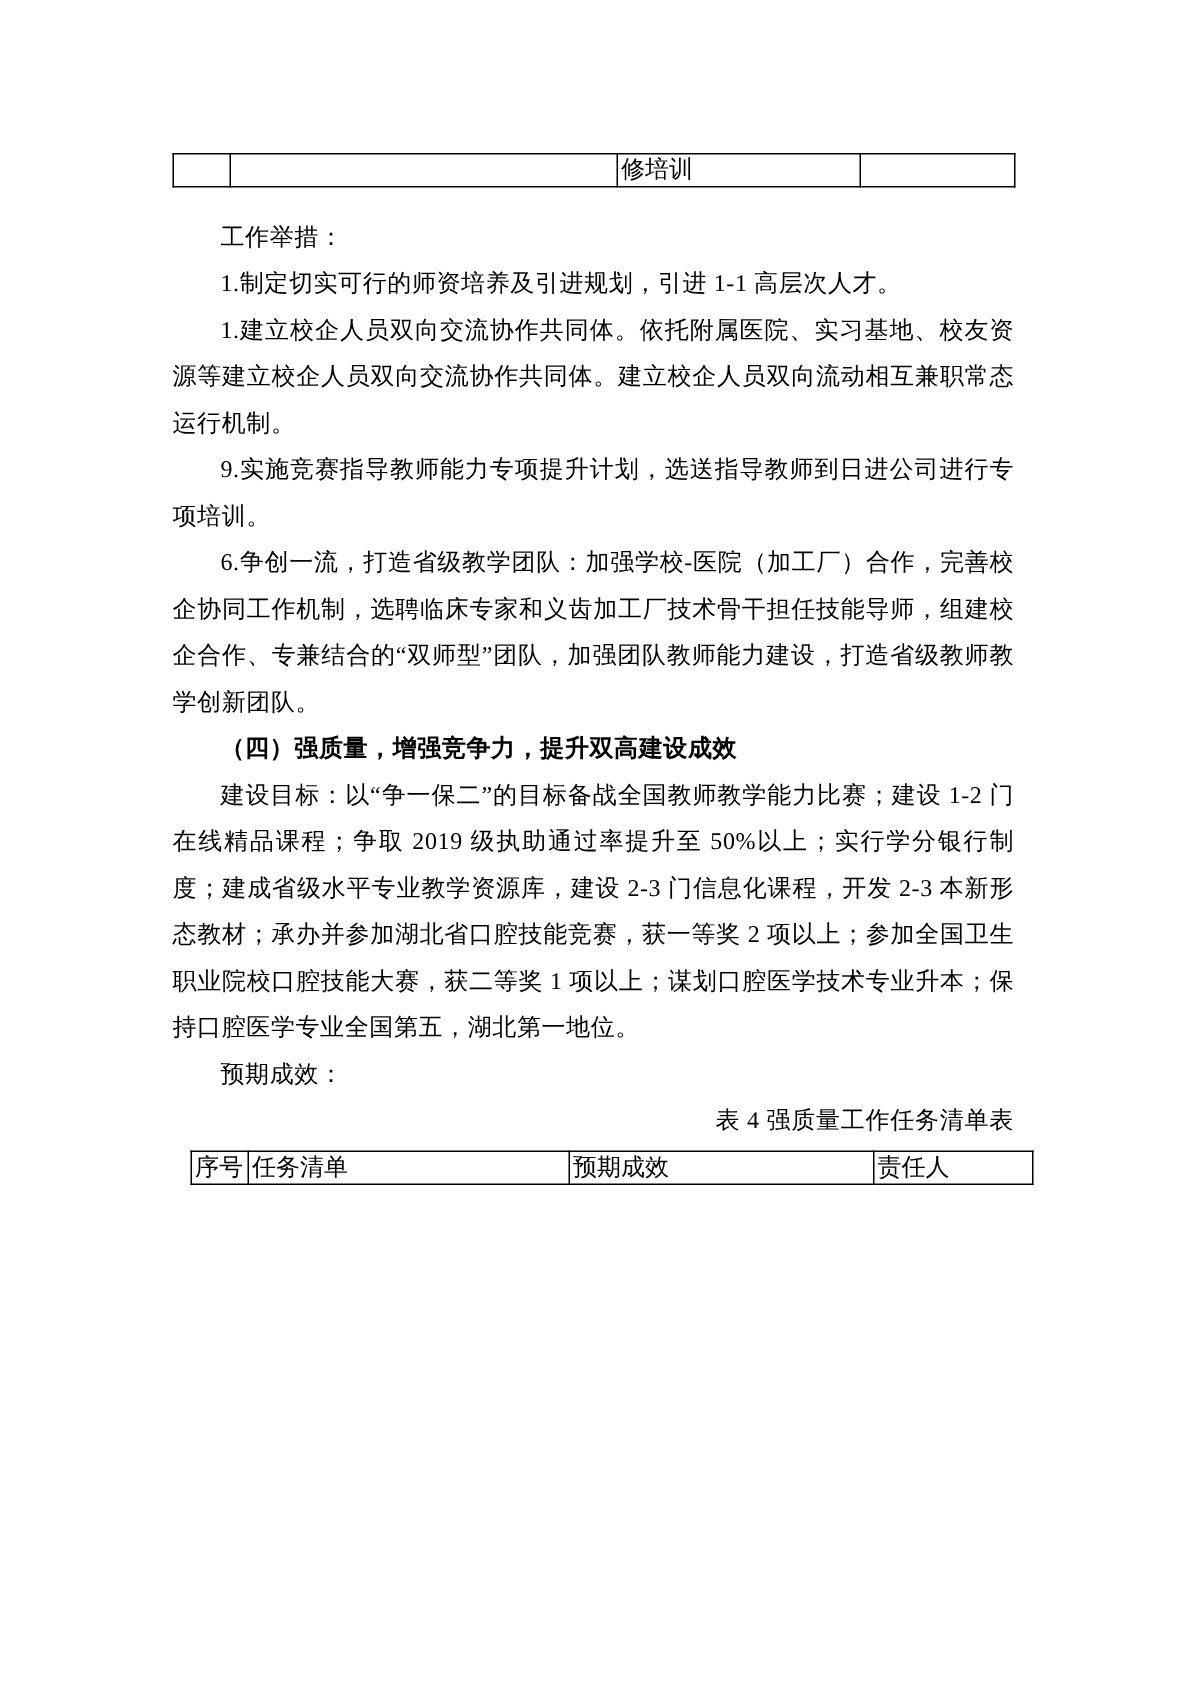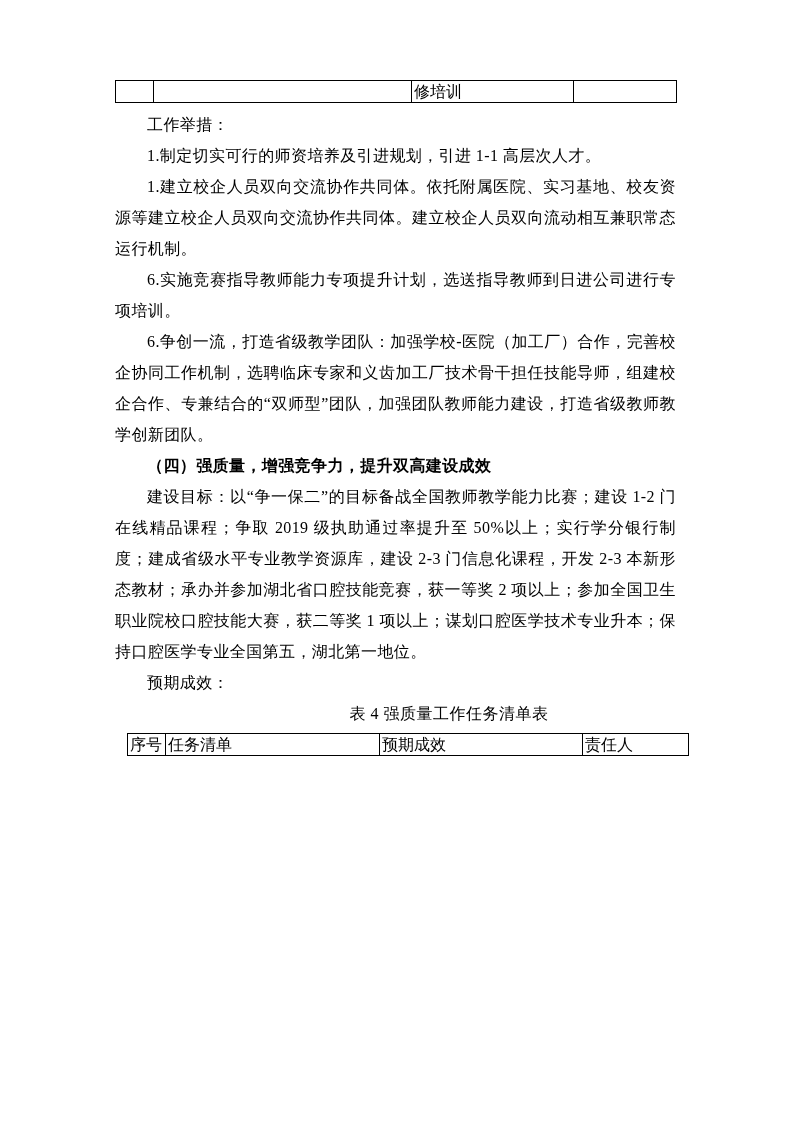--- a/index.html
+++ b/index.html
@@ -10,21 +10,21 @@
     color: #000000;
   }
   .page {
     position: relative;
     width: 793px; height: 1122px;
     overflow: hidden;
     background: #ffffff;
   }
   .content {
     position: absolute;
-    left: 115px; top: 80px;
+    left: 115px; top: 102px;
     width: 561px;
     font-family: Liberation Serif, serif;
   }
   table {
     border-collapse: collapse;
     table-layout: fixed;
     width: 561px;
   }
   td {
     border: 1px solid #000000;
@@ -39,25 +39,25 @@
     overflow: hidden;
   }
   .body-text p {
     margin: 0;
     font-size: 16px;
     line-height: 31px;
     text-align: justify;
     text-indent: 2em;
     letter-spacing: 0.4px;
   }
-  .body-text { margin-top: 6px; }
+  .body-text { margin-top: 18px; }
   p.heading { font-weight: bold; }
   p.caption {
     text-indent: 0;
-    text-align: center;
+    text-align: right;
     padding-left: 107px;
     letter-spacing: 0.5px;
   }
   .task-table-wrap { margin-top: 4px; margin-left: 12px; }
 </style>
 </head>
 <body>
 
 <div class="page">
   <div class="content">
@@ -76,21 +76,21 @@
         <td>修培训</td>
         <td></td>
       </tr>
     </tbody>
       </table>
 
     <div class="body-text">
       <p>工作举措：</p>
       <p>1.制定切实可行的师资培养及引进规划，引进 1-1 高层次人才。</p>
       <p>1.建立校企人员双向交流协作共同体。依托附属医院、实习基地、校友资源等建立校企人员双向交流协作共同体。建立校企人员双向流动相互兼职常态运行机制。</p>
-      <p>6.实施竞赛指导教师能力专项提升计划，选送指导教师到日进公司进行专项培训。</p>
+      <p>9.实施竞赛指导教师能力专项提升计划，选送指导教师到日进公司进行专项培训。</p>
       <p>6.争创一流，打造省级教学团队：加强学校-医院（加工厂）合作，完善校企协同工作机制，选聘临床专家和义齿加工厂技术骨干担任技能导师，组建校企合作、专兼结合的“双师型”团队，加强团队教师能力建设，打造省级教师教学创新团队。</p>
       <p class="heading">（四）强质量，增强竞争力，提升双高建设成效</p>
       <p>建设目标：以“争一保二”的目标备战全国教师教学能力比赛；建设 1-2 门在线精品课程；争取 2019 级执助通过率提升至 50%以上；实行学分银行制度；建成省级水平专业教学资源库，建设 2-3 门信息化课程，开发 2-3 本新形态教材；承办并参加湖北省口腔技能竞赛，获一等奖 2 项以上；参加全国卫生职业院校口腔技能大赛，获二等奖 1 项以上；谋划口腔医学技术专业升本；保持口腔医学专业全国第五，湖北第一地位。</p>
       <p>预期成效：</p>
       <p class="caption">表 4  强质量工作任务清单表</p>
     </div>
 
     <div class="task-table-wrap">
       <table>
         <colgroup>

